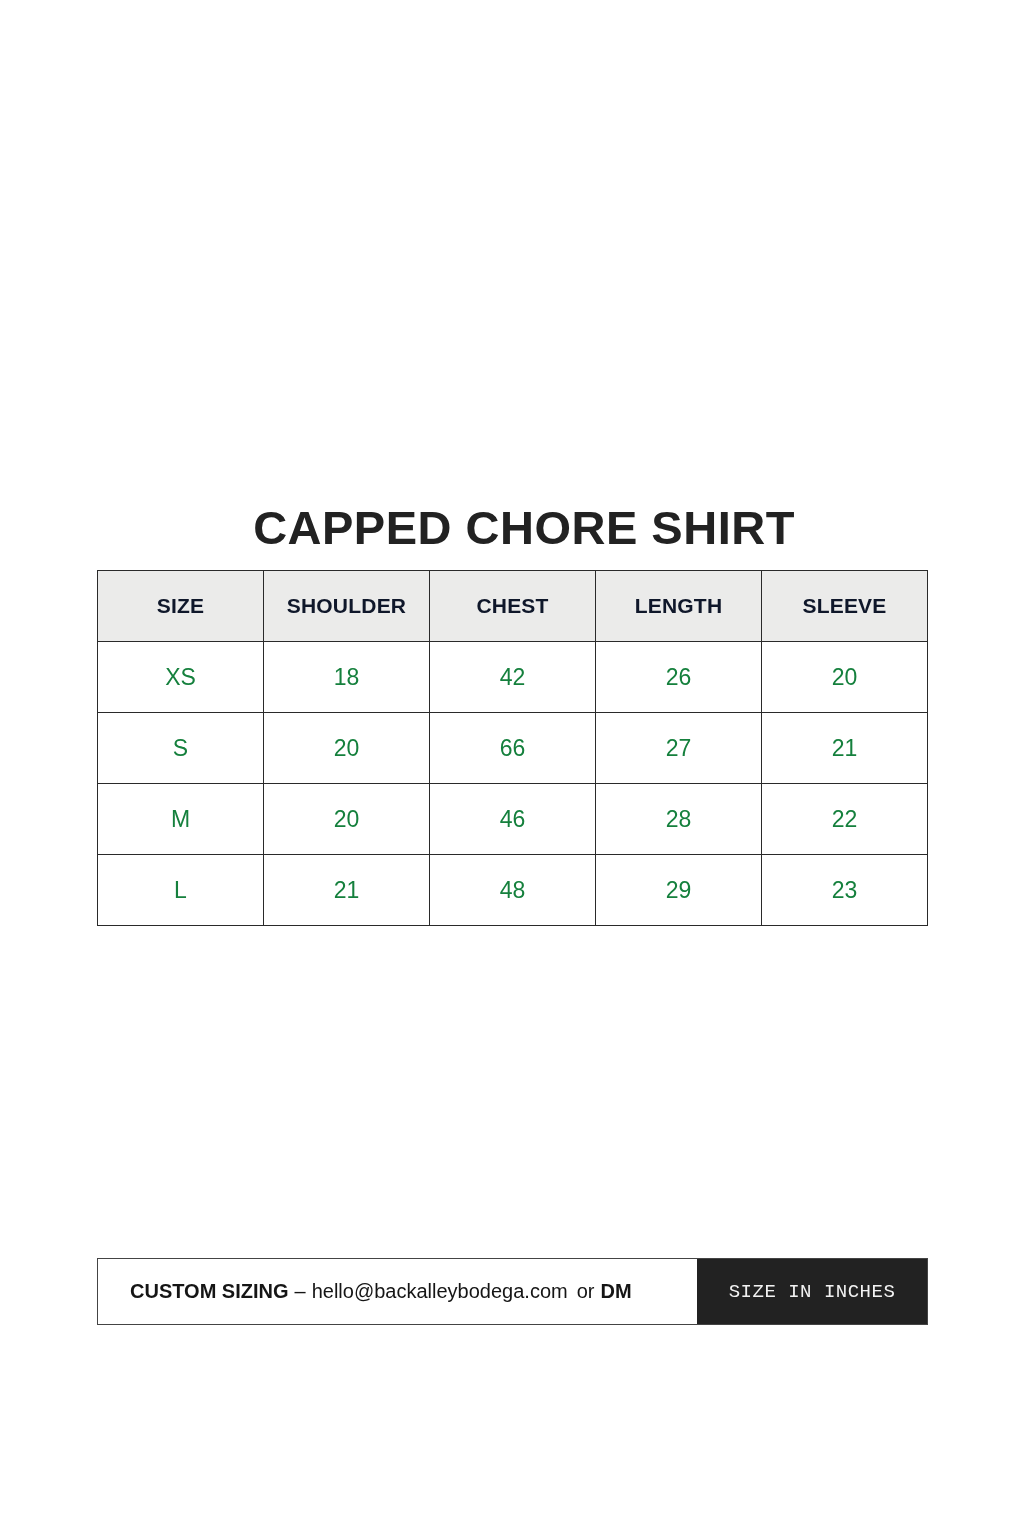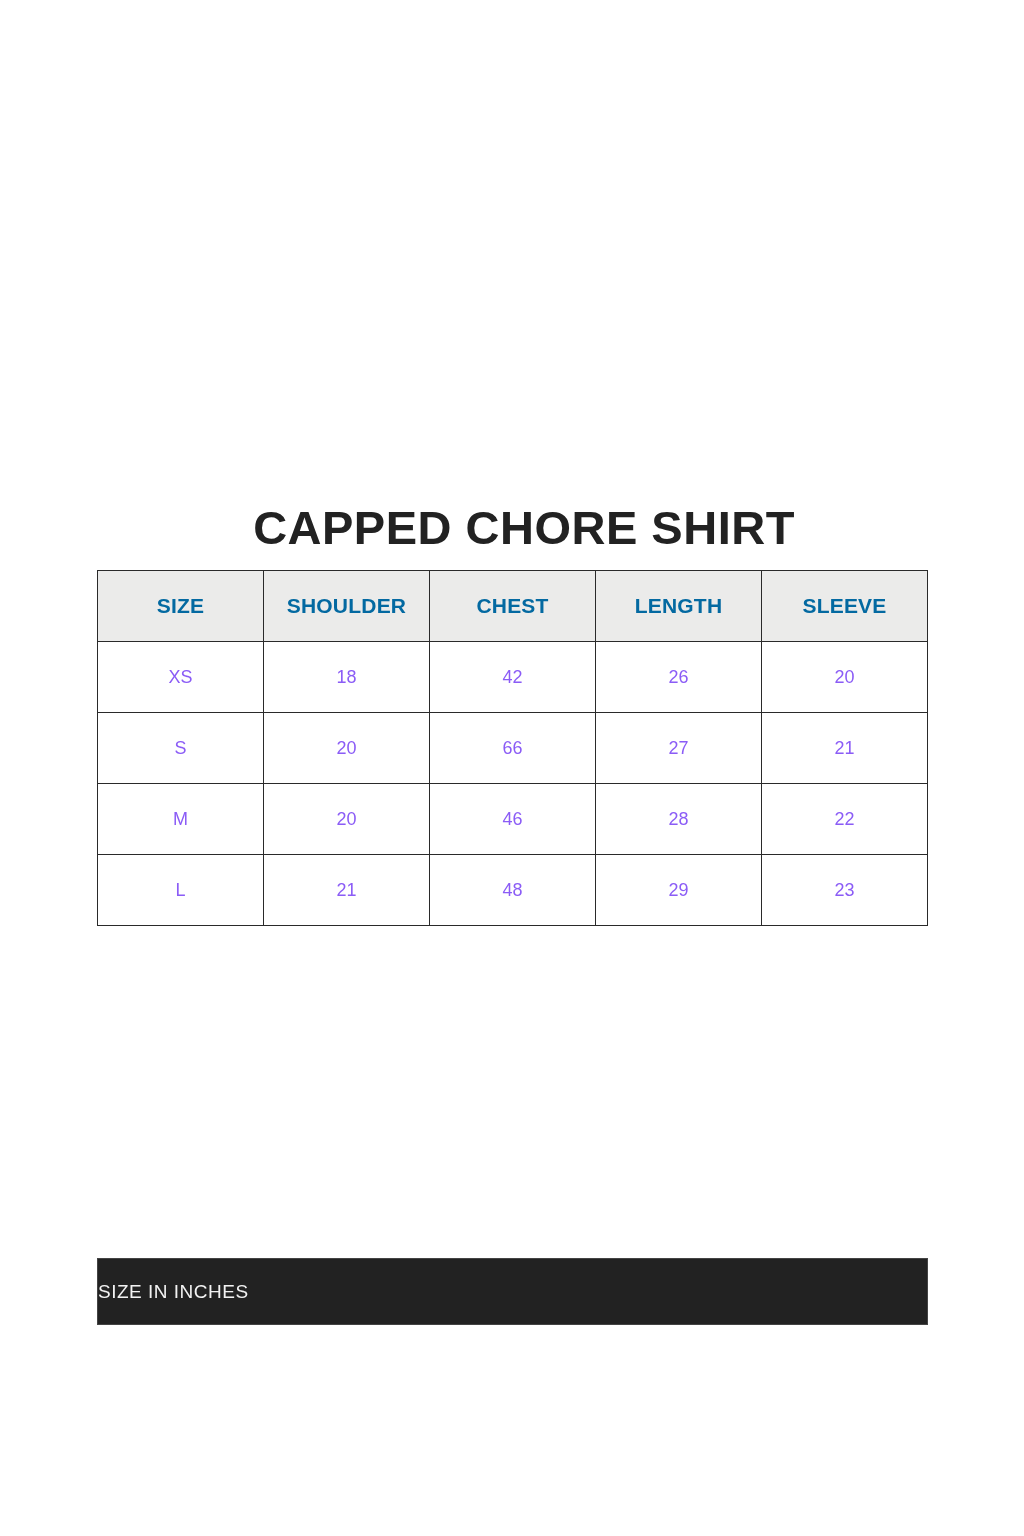--- a/index.html
+++ b/index.html
@@ -34,26 +34,26 @@
       border: 1.5px solid #2a2a2a;
       text-align: center;
       vertical-align: middle;
       height: 70px;
       padding: 0;
     }
     table.size-table th {
       background: #ebebea;
       font-weight: bold;
       font-size: 21px;
-      color: #0369a1;
+      color: #0f172a;
       letter-spacing: 0.2px;
     }
     table.size-table td {
-      font-size: 18px;
-      color: #8b5cf6;
+      font-size: 23px;
+      color: #15803d;
       background: #ffffff;
     }
     .footer {
       position: absolute;
       left: 97px; top: 1258px;
       width: 831px; height: 67px;
       display: flex;
       border: 1.5px solid #444444;
       box-sizing: border-box;
     }
@@ -66,22 +66,22 @@
       color: #151515;
       white-space: nowrap;
     }
     .footer-left .strong { font-weight: bold; }
     .footer-left .sep { margin: 0 6px; }
     .footer-left .or { margin: 0 6px 0 9px; }
     .footer-right {
       flex: 1;
       background: #222222;
       color: #f2f2f2;
-      display: flex; align-items: center; 
-      font-family: Liberation Sans, sans-serif;
+      display: flex; align-items: center; justify-content: center;
+      font-family: Liberation Mono, monospace;
       font-size: 19px;
       letter-spacing: 0.5px;
     }
   </style>
 </head>
 <body>
 
 <h1 class="title">CAPPED CHORE SHIRT</h1>
 
 <table class="size-table">
@@ -120,16 +120,23 @@
       <td>L</td>
       <td>21</td>
       <td>48</td>
       <td>29</td>
       <td>23</td>
     </tr>
   </tbody>
 </table>
 
 <div class="footer">
+  <div class="footer-left">
+    <span class="strong">CUSTOM SIZING</span>
+    <span class="sep">–</span>
+    <span>hello@backalleybodega.com</span>
+    <span class="or">or</span>
+    <span class="strong">DM</span>
+  </div>
   <div class="footer-right">
     <span>SIZE IN INCHES</span>
   </div>
 </div>
 
 </body></html>

